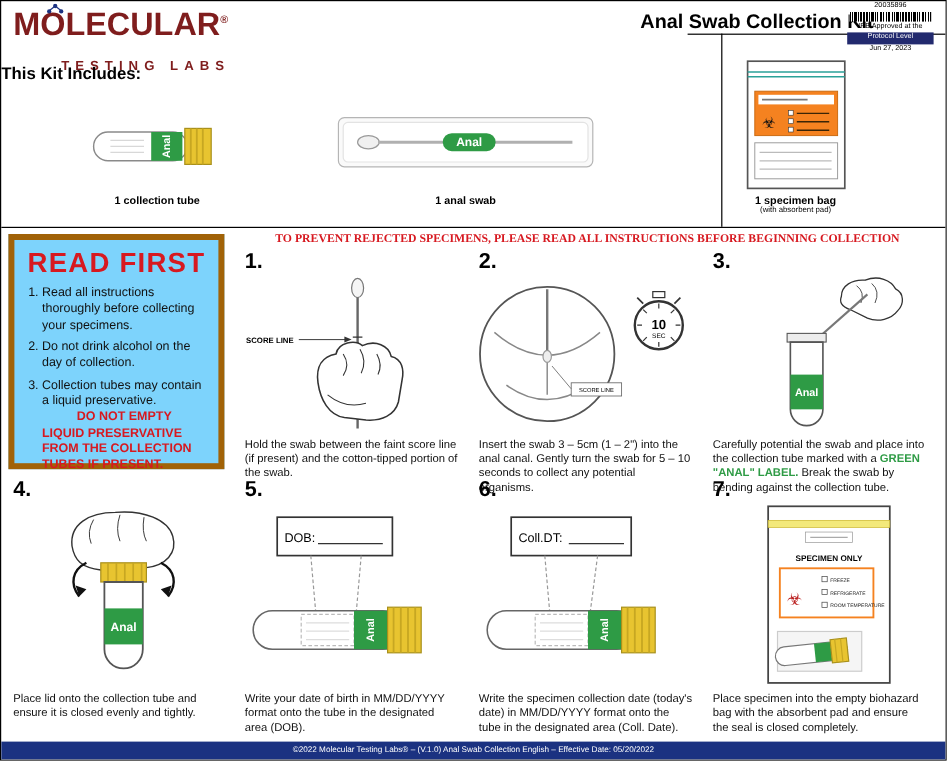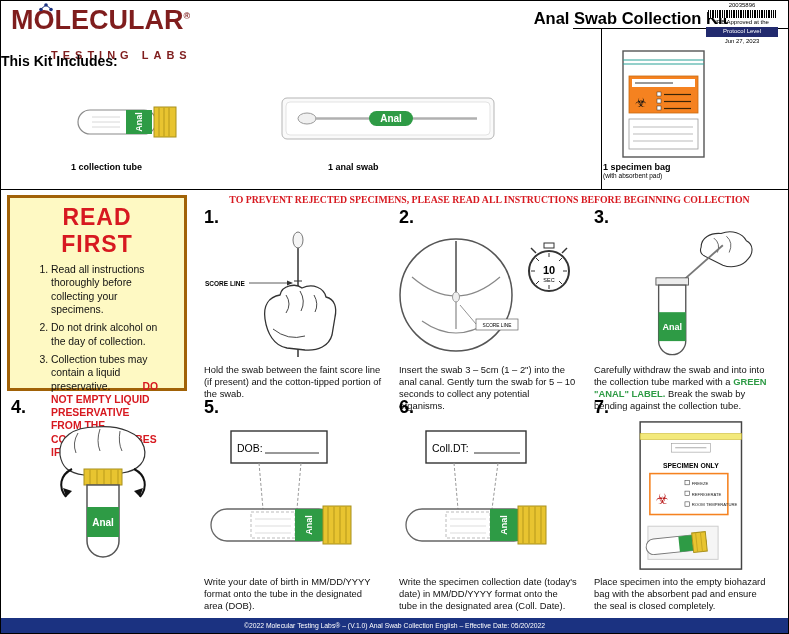--- a/index.html
+++ b/index.html
@@ -18,28 +18,28 @@
   .kit-hline{position:absolute;top:188px;left:0;right:0;height:1px;background:#000;}
   .approval{position:absolute;top:1px;right:4px;width:84px;text-align:center;font-size:6px;line-height:1.2;color:#000;}
   .barcode{height:8px;margin:1px 8px;background:repeating-linear-gradient(90deg,#000 0 1px,#fff 1px 2px,#000 2px 3px,#fff 3px 4px,#000 4px 6px,#fff 6px 7px);}
   .approval-box{background:#222a6e;color:#fff;padding:1px 0;margin:1px 6px;}
 
   
   .kit-heading{position:absolute;top:52px;left:0;right:0;text-align:left;font-size:14px;font-weight:bold;}
   .kit-tube{position:absolute;left:75px;top:100px;}
   .kit-swab{position:absolute;left:280px;top:90px;}
   .kit-bag{position:absolute;left:620px;top:48px;}
-  .kit-caption{position:absolute;top:161px;font-size:9px;font-weight:bold;color:#000;}
+  .kit-caption{position:absolute;top:161px;text-align:center;font-size:9px;font-weight:bold;color:#000;}
   .cap-tube{left:70px;width:120px;}
   .cap-swab{left:327px;width:120px;}
   .cap-bag{left:602px;width:120px;}
   .kit-subcaption{font-size:6.5px;font-weight:normal;}
 
   
-  .read-first{position:absolute;left:6px;top:194px;width:180px;height:196px;border:3px solid #a16207;box-sizing:border-box;padding:4px 25px;background:#fef9c3;}
+  .read-first{position:absolute;left:6px;top:194px;width:180px;height:196px;border:5px solid #a16207;box-sizing:border-box;padding:4px 7px;background:#7dd3fc;}
   .rf-heading{font-size:23px;font-weight:bold;color:#d71920;text-align:center;letter-spacing:1px;margin:2px 0 5px;}
   .rf-list{margin:0;padding-left:16px;font-size:10.4px;line-height:1.28;color:#111;}
   .rf-list li{margin-bottom:5px;}
   .red-strong{color:#d71920;font-weight:bold;margin-left:29px;}
   .green-strong{color:#2e9b45;font-weight:bold;}
 
   .warning-banner{position:absolute;left:190px;top:193px;width:597px;text-align:center;font-size:9.8px;font-weight:bold;color:#d71920;font-family:Liberation Serif, serif;}
 
   
   .col{position:absolute;width:190px;}
@@ -213,21 +213,21 @@
         <path d="M126,10 q8,6 4,16" fill="none" stroke="#333" stroke-width="0.8"></path>
         <path d="M140,8 q8,7 3,18" fill="none" stroke="#333" stroke-width="0.8"></path>
         <line x1="136" y1="18" x2="84" y2="64" stroke="#777" stroke-width="2"></line>
         <ellipse cx="82" cy="67" rx="4" ry="6" fill="#eee" stroke="#999"></ellipse>
         <rect x="62" y="54" width="36" height="8" fill="#ececec" stroke="#555"></rect>
         <path d="M65,62 h30 v62 a15,15 0 0 1 -30,0 z" fill="#fff" stroke="#555" stroke-width="1.5"></path>
         <rect x="65" y="92" width="30" height="32" fill="#2e9b45"></rect>
         <text x="80" y="112" font-size="10" font-weight="bold" fill="#fff" text-anchor="middle">Anal</text>
       </svg>
     </div>
-    <p class="step-text"><span>Carefully withdraw the swab and into into the collection tube marked with a </span><span class="green-strong">GREEN "ANAL" LABEL.</span><span> Break the swab by bending against the collection tube.</span></p>
+    <p class="step-text"><span>Carefully potential the swab and place into the collection tube marked with a </span><span class="green-strong">GREEN "ANAL" LABEL.</span><span> Break the swab by bending against the collection tube.</span></p>
   </div>
 
   <div class="col r2 x0">
     <div class="step-num">4.</div>
     <div class="step-art">
       <svg width="185" height="154" viewBox="0 0 185 154">
         <path d="M52,36 C50,18 66,8 88,8 C112,6 132,14 136,28 C140,42 130,52 114,54 L76,56 C60,54 54,48 52,36 Z" fill="#fff" stroke="#333" stroke-width="1.2"></path>
         <path d="M70,14 q-6,10 -2,20" fill="none" stroke="#333" stroke-width="0.8"></path>
         <path d="M92,10 q-4,12 0,22" fill="none" stroke="#333" stroke-width="0.8"></path>
         <path d="M112,12 q-2,12 2,20" fill="none" stroke="#333" stroke-width="0.8"></path>
@@ -239,20 +239,21 @@
         <line x1="110" y1="50" x2="110" y2="66" stroke="#c7a722" stroke-width="1.4"></line>
         <path d="M79,66 h32 v56 a16,16 0 0 1 -32,0 z" fill="#fff" stroke="#555" stroke-width="1.5"></path>
         <rect x="79" y="88" width="32" height="30" fill="#2e9b45"></rect>
         <text x="95" y="107" font-size="10" font-weight="bold" fill="#fff" text-anchor="middle">Anal</text>
         <path d="M64,50 C52,56 50,68 58,78" fill="none" stroke="#111" stroke-width="2"></path>
         <path d="M58,78 l-3,-9 9,3 z" fill="#111"></path>
         <path d="M126,50 C138,56 140,68 132,78" fill="none" stroke="#111" stroke-width="2"></path>
         <path d="M132,78 l3,-9 -9,3 z" fill="#111"></path>
       </svg>
     </div>
+    <p class="step-text">Place lid onto the collection tube and ensure it is closed evenly and tightly.</p>
   </div>
 
   <div class="col r2 x1">
     <div class="step-num">5.</div>
     <div class="step-art">
       <svg width="185" height="154" viewBox="0 0 185 154">
         <rect x="30" y="12" width="96" height="32" fill="#fff" stroke="#333" stroke-width="1.4"></rect>
         <text x="36" y="33" font-size="10.5" fill="#000">DOB:</text>
         <line x1="64" y1="34" x2="118" y2="34" stroke="#333"></line>
         <line x1="58" y1="44" x2="62" y2="90" stroke="#999" stroke-dasharray="3,2"></line>

